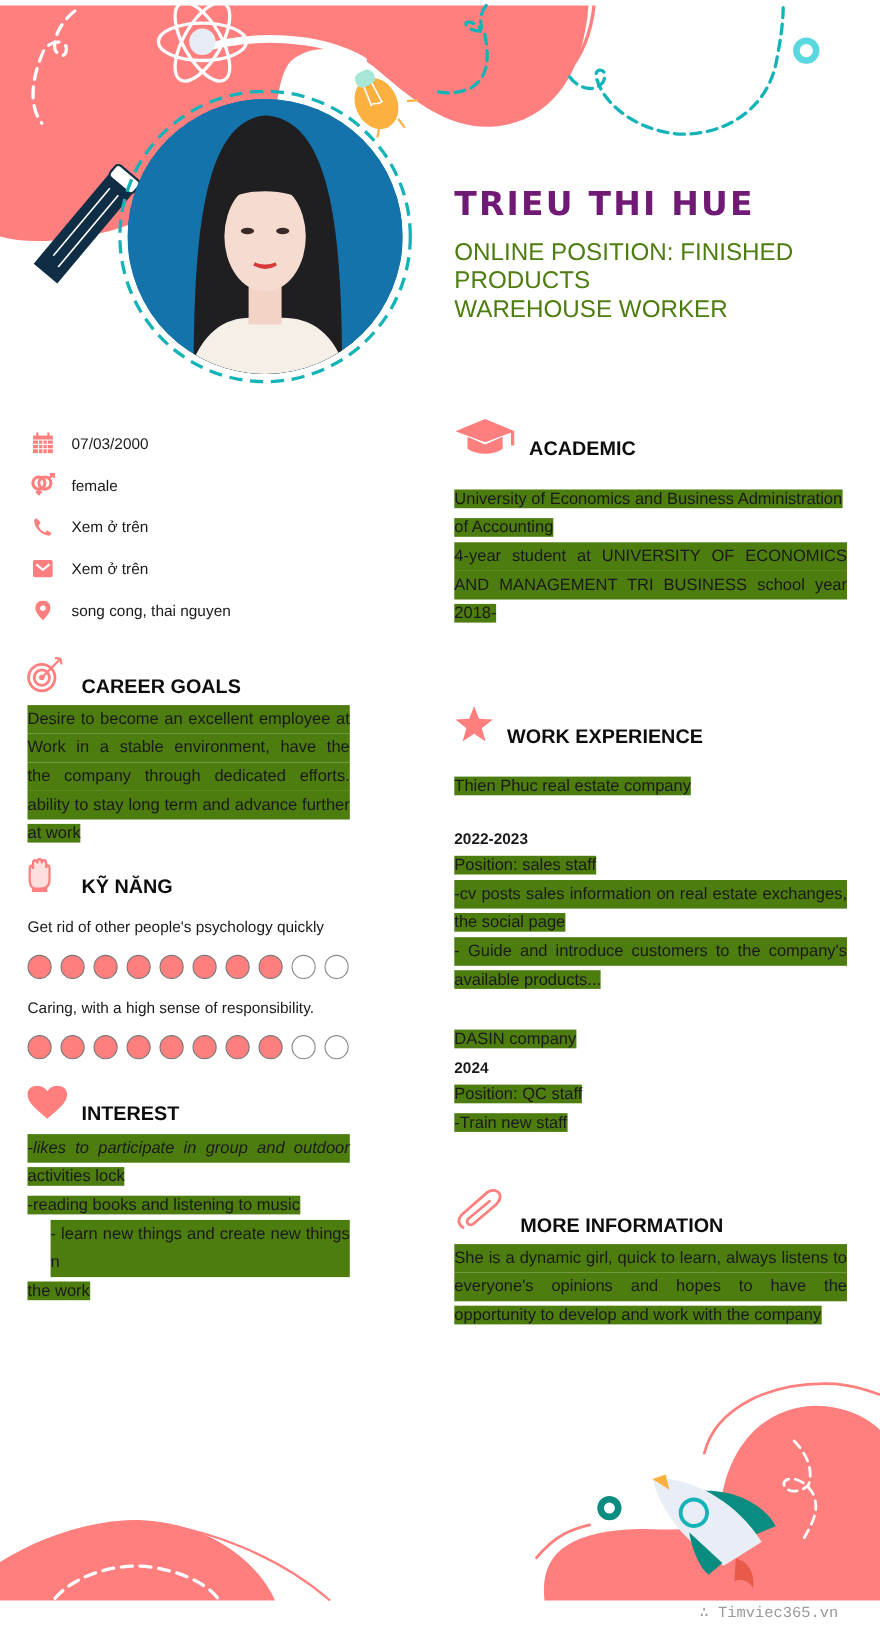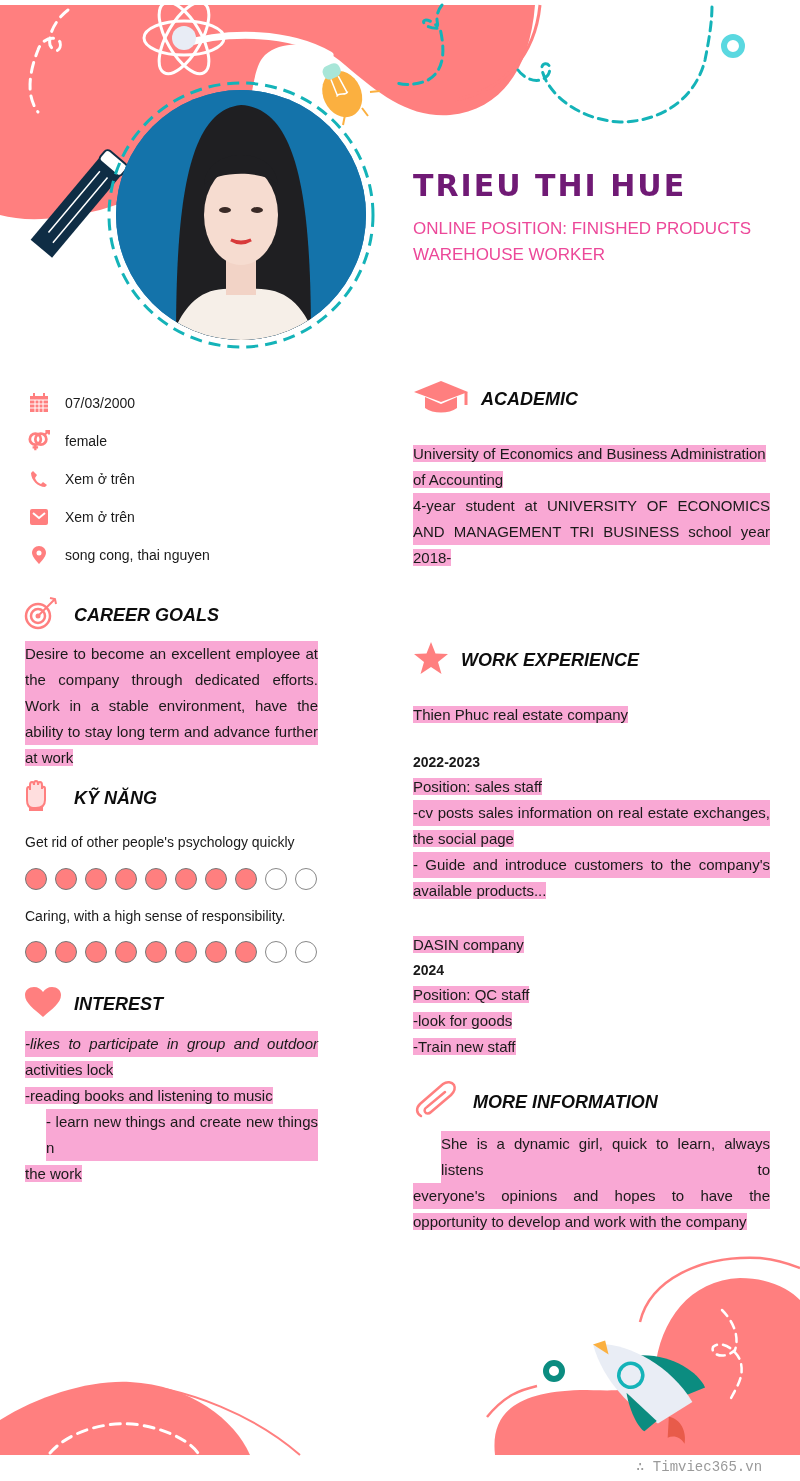--- a/index.html
+++ b/index.html
@@ -14,33 +14,33 @@
   }
   .avatar svg { width: 100%; height: 100%; display: block; }
 
   .name {
     position: absolute; left: 413px; top: 168px;
     font-family: "DejaVu Sans", sans-serif; font-weight: bold; font-size: 30px;
     letter-spacing: 2px; color: #701a75;
   }
   .position {
     position: absolute; left: 413px; top: 216px; width: 370px;
-    font-size: 17px; line-height: 26px; color: #ec4899;
+    font-size: 22px; line-height: 26px; color: #4d7c0f;
   }
 
   .contact { position: absolute; left: 28px; top: 384px; }
   .contact-row { display: flex; align-items: center; height: 38px; }
   .contact-row .ic { width: 22px; height: 22px; margin-right: 15px; display: flex; align-items: center; justify-content: center; }
   .contact-row .txt { font-size: 14px; color: #1a1a1a; }
 
-  .sec-head { position: absolute; display: flex; align-items: center; font-style: italic; }
+  .sec-head { position: absolute; display: flex; align-items: flex-end; }
   .sec-head .title { font-weight: bold; font-size: 18px; color: #0d0d0d; }
 
   .para { position: absolute; font-size: 15px; line-height: 26px; color: #1a1a1a; text-align: justify; }
-  .hl { background: #f9a8d4; }
+  .hl { background: #4d7c0f; }
   .para .line { display: block; }
 
   .skill-label { position: absolute; left: 25px; font-size: 14px; color: #1a1a1a; }
   .dots { position: absolute; left: 25px; display: flex; gap: 8px; }
   .dot { width: 22px; height: 22px; border-radius: 50%; border: 1.5px solid #777; background: #ff7f7f; }
   .dot.empty { background: #fff; border-color: #888; }
 
   .bold { font-weight: bold; }
   .watermark {
     position: absolute; left: 636px; top: 1458px;
@@ -184,22 +184,22 @@
         <circle cx="14" cy="20" r="12" fill="none" stroke="#ff7f7f" stroke-width="2.5"></circle>
         <circle cx="14" cy="20" r="7" fill="none" stroke="#ff7f7f" stroke-width="2.5"></circle>
         <circle cx="14" cy="20" r="2.5" fill="#ff7f7f"></circle>
         <path d="M14 20 L30 4 M26 2 L31 3 L32 8" stroke="#ff7f7f" stroke-width="2" fill="none"></path>
       </svg>
   </span>
   <span class="title">CAREER GOALS</span>
 </div>
 <div class="para" style="left:25px; top:641px; width:293px;">
   <span class="line hl" style="text-align-last:justify;">Desire to become an excellent employee at</span>
+  <span class="line hl" style="text-align-last:justify;">Work in a stable environment, have the</span>
   <span class="line hl" style="text-align-last:justify;">the company through dedicated efforts.</span>
-  <span class="line hl" style="text-align-last:justify;">Work in a stable environment, have the</span>
   <span class="line hl" style="text-align-last:justify;">ability to stay long term and advance further</span>
   <span class="line"><span class="hl">at work</span></span>
 </div>
 
 <div class="sec-head" style="left:24px; top:780px;">
   <span style="width:50px; display:inline-block;">
     <svg width="24" height="32" viewBox="0 0 24 32">
         <path d="M3 10 C3 6 6 6 6 10 V5 C6 1 10 1 10 5 V4 C10 0 14 0 14 4 V5 C14 1 18 1 18 5 V9 C18 6 21 6 21 9 V20 C21 25 18 28 12 28 H9 C5 28 3 25 3 20 Z" fill="#ffdede" stroke="#ff7f7f" stroke-width="2"></path>
         <rect x="5" y="27" width="14" height="4" fill="#ff7f7f"></rect>
       </svg>
@@ -284,32 +284,31 @@
     <span class="line hl" style="text-align-last:justify;">-cv posts sales information on real estate exchanges,</span>
     <span class="line"><span class="hl">the social page</span></span>
     <span class="line hl" style="text-align-last:justify;">- Guide and introduce customers to the company's</span>
     <span class="line"><span class="hl">available products...</span></span>
   </div>
   <span class="line" style="height:28px;"></span>
   <div>
     <span class="line"><span class="hl">DASIN company</span></span>
     <span class="line bold" style="font-size:14px; line-height:24px;">2024</span>
     <span class="line"><span class="hl">Position: QC staff</span></span>
-    <span class="line"><span class="hl">-look for goods</span></span>
     <span class="line"><span class="hl">-Train new staff</span></span>
   </div>
 </div>
 
 <div class="sec-head" style="left:413px; top:1080px;">
   <span style="width:60px; display:inline-block;">
     <svg width="46" height="40" viewBox="0 0 46 40">
         <path d="M8 36 C3 33 3 28 7 24 L30 4 C34 1 39 2 41 5 C43 9 41 12 38 15 L18 32 C16 34 13 34 12 32 C11 30 12 28 14 27 L32 12" stroke="#ff7f7f" stroke-width="2.5" fill="none" stroke-linecap="round"></path>
       </svg>
   </span>
   <span class="title">MORE INFORMATION</span>
 </div>
 <div class="para" style="left:413px; top:1131px; width:357px;">
-  <span class="line hl" style="text-align-last:justify;margin-left:28px;">She is a dynamic girl, quick to learn, always listens to</span>
+  <span class="line hl" style="text-align-last:justify;">She is a dynamic girl, quick to learn, always listens to</span>
   <span class="line hl" style="text-align-last:justify;">everyone's opinions and hopes to have the</span>
   <span class="line"><span class="hl">opportunity to develop and work with the company</span></span>
 </div>
 
 <div class="watermark">∴ Timviec365.vn</div>
 
 </body></html>

